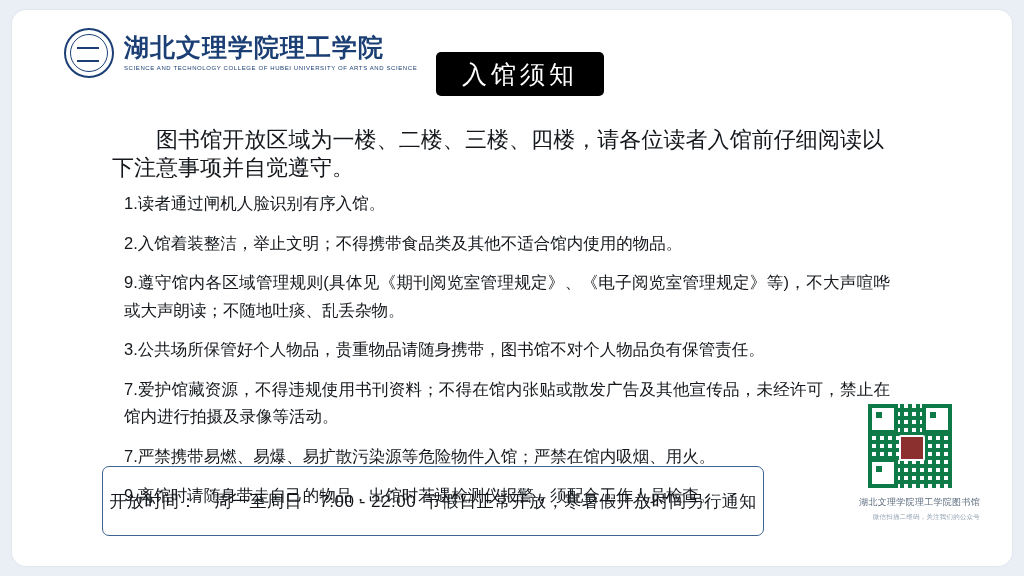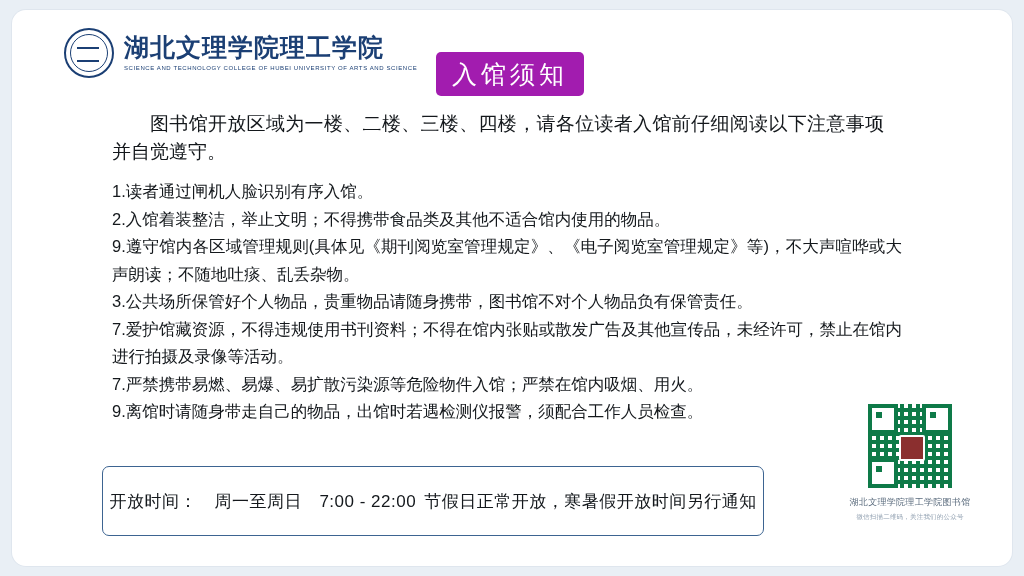--- a/index.html
+++ b/index.html
@@ -83,56 +83,56 @@
     margin-top: 5px;
     font-size: 6px;
     color: #1b3f74;
     letter-spacing: 0.6px;
     white-space: nowrap;
   }
   .title-badge {
     position: absolute;
     left: 424px;
     top: 42px;
-    width: 148px;
+    width: 168px;
     height: 44px;
-    background: #a21caf;
+    background: #000000;
     border-radius: 5px;
     display: flex;
     align-items: center;
     justify-content: center;
     color: #ffffff;
     font-size: 25px;
     letter-spacing: 4px;
     font-weight: 500;
   }
   
   .intro {
     position: absolute;
     left: 100px;
-    top: 100px;
+    top: 116px;
     width: 772px;
-    font-size: 19px;
+    font-size: 22px;
     line-height: 28px;
     color: #14181c;
     text-indent: 2em;
     text-align: justify;
   }
   .rules {
     position: absolute;
     left: 100px;
     top: 168px;
     width: 790px;
     font-size: 16.5px;
     line-height: 27.5px;
     color: #14181c;
     text-align: justify;
   }
   .rule {
-    margin: 0;
+    margin: 12px;
   }
   
   .hours-box {
     position: absolute;
     left: 90px;
     top: 456px;
     width: 660px;
     height: 68px;
     border: 1.5px solid #3d6491;
     border-radius: 7px;
@@ -145,21 +145,21 @@
     font-size: 17px;
     color: #14181c;
     letter-spacing: 0.5px;
   }
   
   .qr-area {
     position: absolute;
     left: 828px;
     top: 394px;
     width: 140px;
-    text-align: center;
+    text-align: right;
   }
   .qr {
     width: 84px;
     height: 84px;
     margin: 0 auto;
     background-color: #fff;
     background-image:
       repeating-linear-gradient(90deg, #0e7a48 0 4px, transparent 4px 8px),
       repeating-linear-gradient(0deg, #0e7a48 0 4px, transparent 4px 8px);
     background-size: 8px 8px, 8px 8px;

